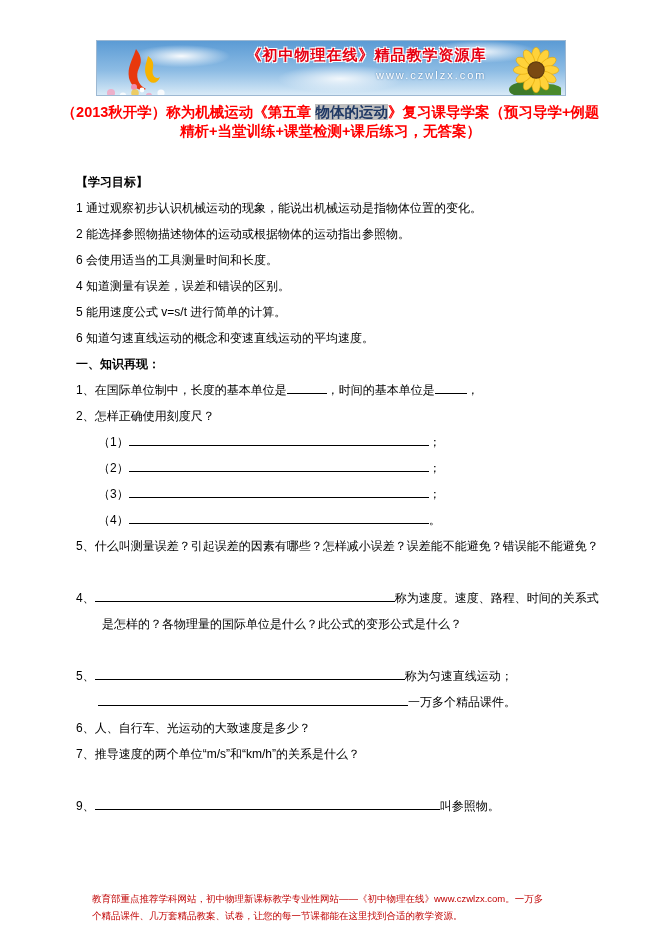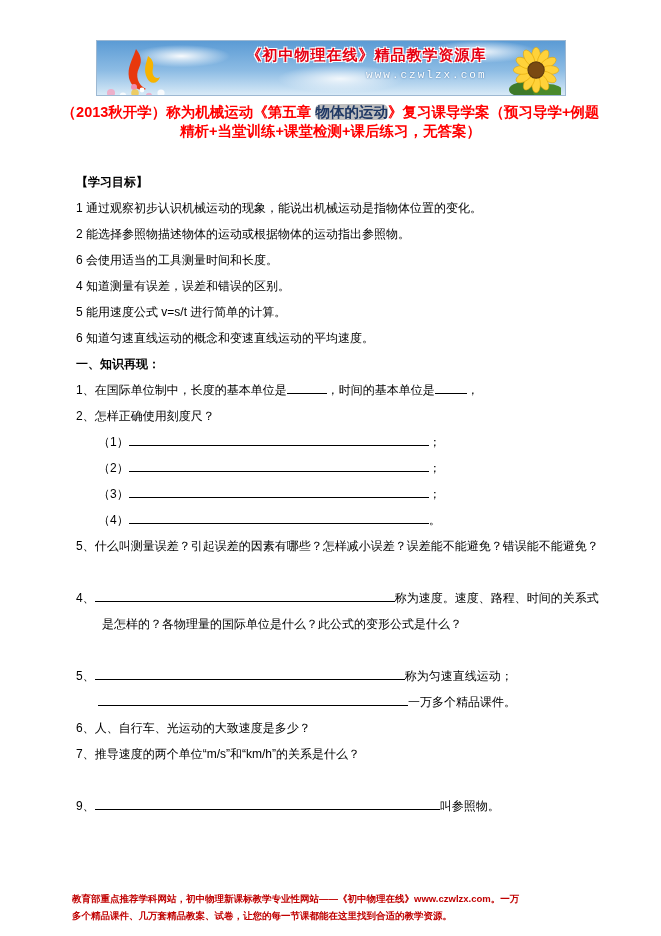--- a/index.html
+++ b/index.html
@@ -31,33 +31,32 @@
   }
   .banner-title {
     font-size:15px; font-weight:bold; letter-spacing:1px;
     color:#e60012;
     text-shadow:1px 1px 0 #fff,-1px -1px 0 #fff,1px -1px 0 #fff,-1px 1px 0 #fff;
     white-space:nowrap;
   }
   .banner-url {
     margin-top:4px; font-size:11px; color:#ffffff; letter-spacing:2px;
     text-shadow:0 0 2px #3a6ea5;
-    font-family:Liberation Mono, monospace;
   }
   .banner-flower { position:absolute; right:4px; top:3px; }
   .banner-flower2 { position:absolute; left:6px; bottom:-8px; opacity:.85; }
 
   
   .doc-title {
     width:540px; margin:7px auto 0 auto;
     text-align:center;
     font-size:14.5px; font-weight:bold; line-height:19px;
     color:#ff0000;
   }
-  .doc-title .hl { color:#1f3864; background:#bfbfbf;border-radius:6px; }
+  .doc-title .hl { color:#1f3864; background:#bfbfbf; }
 
   
   .content {
     margin:28px 70px 0 76px;
     font-size:12px; line-height:26px;
   }
   .line { white-space:nowrap; }
   .heading { font-weight:bold; }
   .indent1 { padding-left:22px; }
   .indent2 { padding-left:26px; }
@@ -71,22 +70,22 @@
   }
   .w40  { width:40px; }
   .w32  { width:32px; }
   .w300 { width:300px; }
   .w310 { width:310px; }
   .w330 { width:330px; }
   .w345 { width:345px; }
 
   
   .footer {
-    position:absolute; left:72px; top:850px; width:452px;
-    font-size:9.5px; font-weight:bold; line-height:17px;
+    position:absolute; left:92px; top:850px; width:452px;
+    font-size:9.5px; font-weight:normal; line-height:17px;
     color:#c00000;
   }
 </style>
 </head>
 <body>
 
 <div class="page">
 
   <div class="banner">
     <svg class="banner-logo" width="40" height="46" viewBox="0 0 40 46">

